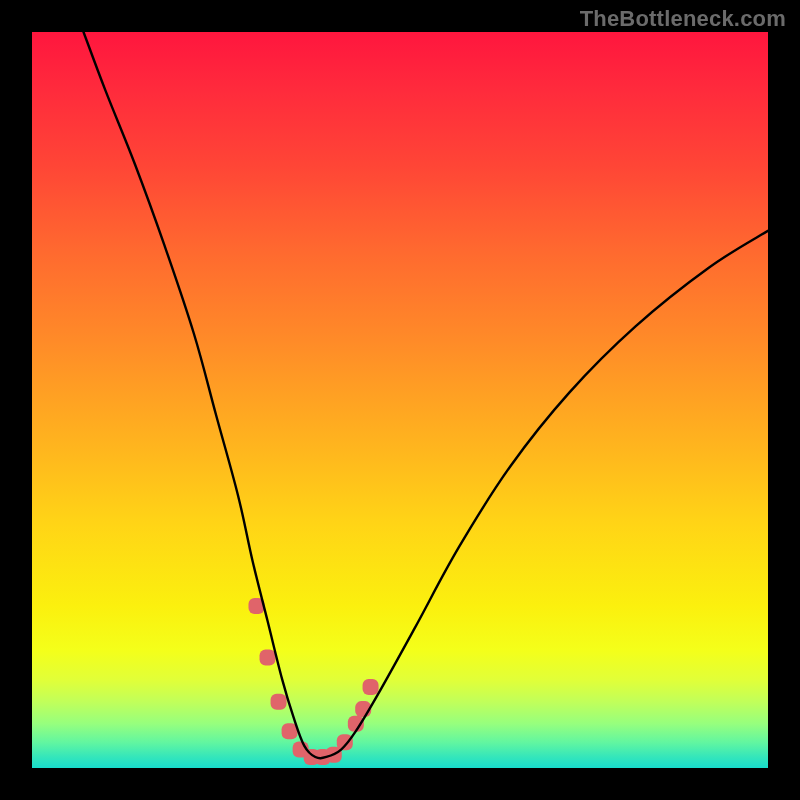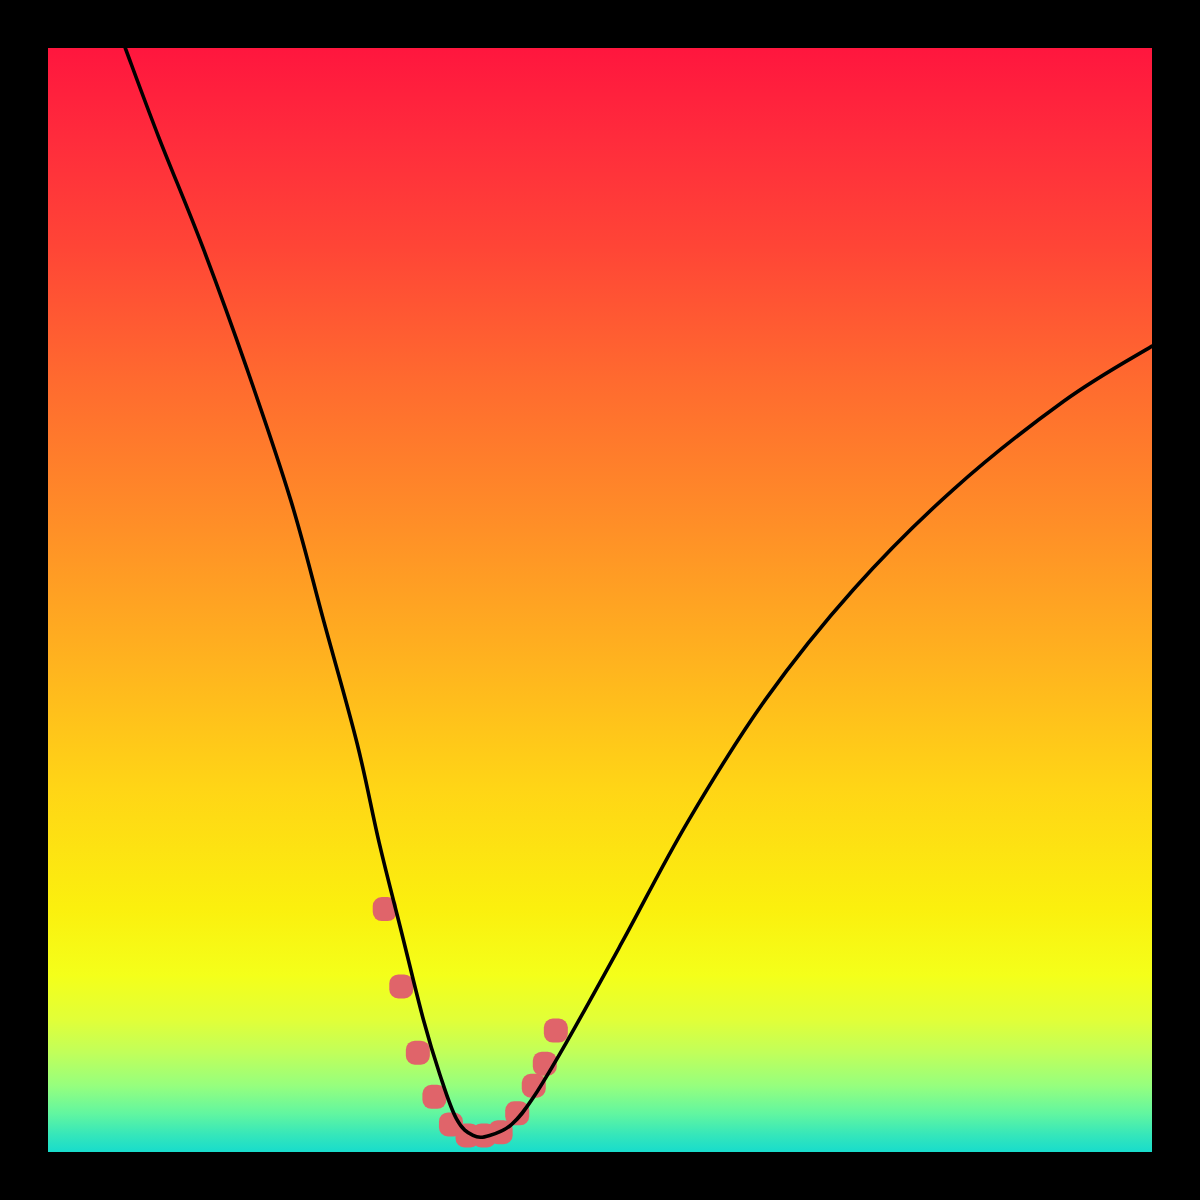--- a/index.html
+++ b/index.html
@@ -85,13 +85,14 @@
           <rect x="282.72" y="716.96" width="16" height="16" rx="6" ry="6" fill="#e0646a"></rect>
           <rect x="293.76" y="714.75" width="16" height="16" rx="6" ry="6" fill="#e0646a"></rect>
           <rect x="304.80" y="702.24" width="16" height="16" rx="6" ry="6" fill="#e0646a"></rect>
           <rect x="315.84" y="683.84" width="16" height="16" rx="6" ry="6" fill="#e0646a"></rect>
           <rect x="323.20" y="669.12" width="16" height="16" rx="6" ry="6" fill="#e0646a"></rect>
           <rect x="330.56" y="647.04" width="16" height="16" rx="6" ry="6" fill="#e0646a"></rect>
         </g>
       <path id="curve-path" fill="none" stroke="#000" stroke-width="2.4" stroke-linecap="round" stroke-linejoin="round" d="M51.52 0.00 C55.49 10.60, 64.33 35.03, 73.60 58.88 C82.87 82.73, 92.44 104.66, 103.04 132.48 C113.64 160.30, 121.88 182.97, 132.48 213.44 C143.08 243.91, 152.65 271.29, 161.92 301.76 C171.19 332.23, 176.05 353.57, 184.00 382.72 C191.95 411.87, 199.46 437.18, 206.08 463.68 C212.70 490.18, 215.50 507.40, 220.80 529.92 C226.10 552.44, 230.22 567.60, 235.52 588.80 C240.82 610.00, 245.60 630.46, 250.24 647.68 C254.88 664.90, 257.31 672.56, 261.28 684.48 C265.25 696.40, 268.35 706.63, 272.32 713.92 C276.29 721.21, 279.39 722.97, 283.36 724.96 C287.33 726.95, 289.76 726.28, 294.40 724.96 C299.04 723.64, 303.82 722.24, 309.12 717.60 C314.42 712.96, 317.22 709.14, 323.84 699.20 C330.46 689.26, 335.32 680.95, 345.92 662.40 C356.52 643.85, 368.15 622.66, 382.72 596.16 C397.29 569.66, 409.66 544.35, 426.88 515.20 C444.10 486.05, 458.53 462.06, 478.40 434.24 C498.27 406.42, 514.76 385.81, 537.28 360.64 C559.80 335.47, 578.35 316.92, 603.52 294.40 C628.69 271.88, 653.27 252.74, 677.12 235.52 C700.97 218.30, 725.40 205.34, 736.00 198.72"></path>
     </svg>
   </div>
+  <div class="watermark">TheBottleneck.com</div>
 </div>
 
 </body></html>

